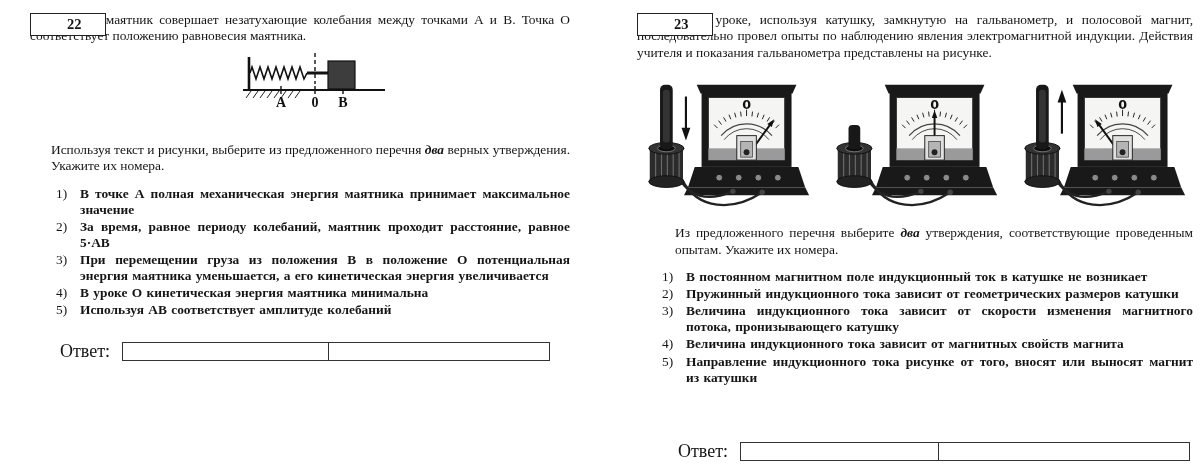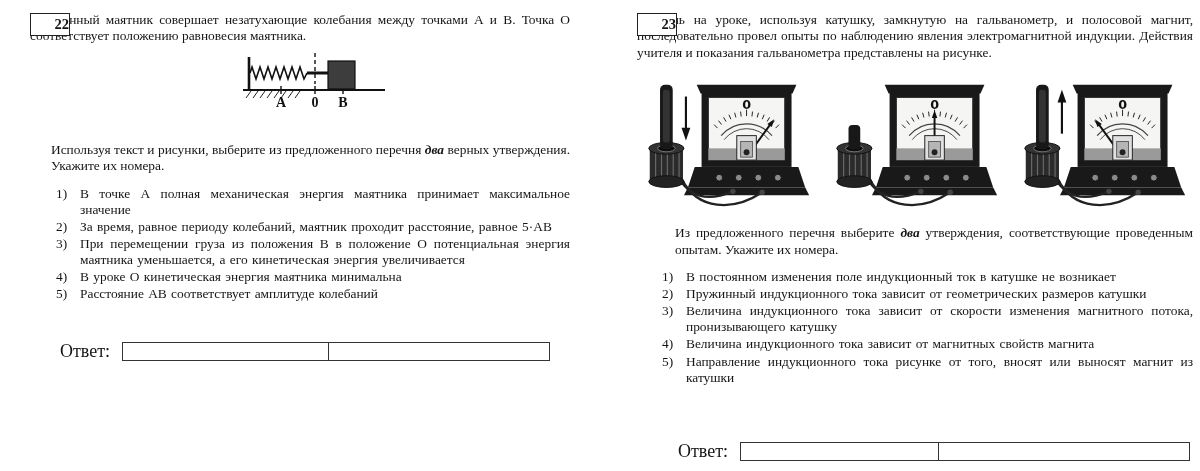--- a/index.html
+++ b/index.html
@@ -7,38 +7,38 @@
     width:1200px;height:471px;background:#ffffff;position:relative;
     font-family:"Liberation Serif", serif;color:#151515;overflow:hidden;
   }
   .col{position:absolute;top:12px;}
   #q22{left:30px;width:540px;height:456px;}
   #q23{left:637px;width:556px;height:456px;}
 
   .numbox{
     position:absolute;left:0;top:1px;width:38px;height:21px;
     border:1.6px solid #222;background:#fff;
-    display:flex;align-items:center;justify-content:flex-end;
-    font-weight:bold;font-size:14.5px;
+    display:flex;align-items:center;justify-content:flex-start;
+    font-weight:bold;font-size:14.5px;padding-left:36px;
   }
   .intro{text-align:justify;font-size:13.4px;line-height:16.4px;}
   #q22 .intro{margin-left:45px;}
   #q23 .intro{margin-left:38px;}
 
   .task{text-align:justify;font-size:13.4px;line-height:16.4px;margin-bottom:0;}
   #q22 .task{margin:31px 0 0 21px;}
   #q23 .task{margin:15px 0 0 38px;}
   .em{font-weight:bold;font-style:italic;}
 
   .options{margin-top:11px;}
   #q22 .options{margin-left:26px;}
   #q23 .options{margin-left:25px;}
   .opt-row{display:flex;margin-bottom:1px;font-size:13.4px;line-height:16.1px;}
   .opt-num{flex:0 0 24px;width:24px;}
-  .opt-text{flex:1;text-align:justify;word-spacing:1px;}
+  .opt-text{flex:1;text-align:justify;word-spacing:1px;font-weight:bold;}
 
   .answer-row{position:absolute;display:flex;align-items:center;font-size:18px;}
   #q22 .answer-row{left:30px;top:329px;width:490px;}
   #q23 .answer-row{left:41px;top:429px;width:512px;}
   .answer-label{margin-right:12px;white-space:nowrap;}
   .answer-box{display:flex;flex:1;height:17px;border:1.6px solid #333;background:#fff;}
   .answer-cell{height:100%;}
   #q22 .cell1{width:48%;border-right:1.4px solid #333;}
   #q23 .cell1{width:44%;border-right:1.4px solid #333;}
   .cell2{flex:1;}
@@ -109,21 +109,21 @@
       <div class="opt-row">
         <span class="opt-num">3)</span>
         <span class="opt-text">При перемещении груза из положения В в положение О потенциальная энергия маятника уменьшается, а его кинетическая энергия увеличивается</span>
       </div>
       <div class="opt-row">
         <span class="opt-num">4)</span>
         <span class="opt-text">В уроке О кинетическая энергия маятника минимальна</span>
       </div>
       <div class="opt-row">
         <span class="opt-num">5)</span>
-        <span class="opt-text">Расстояние АВ соответствует амплитуде колебаний</span>
+        <span class="opt-text">Используя АВ соответствует амплитуде колебаний</span>
       </div>
     </div>
 
   <div class="answer-row">
     <span class="answer-label">Ответ:</span>
     <div class="answer-box">
       <div class="answer-cell cell1"></div>
       <div class="answer-cell cell2"></div>
     </div>
   </div>
@@ -333,21 +333,21 @@
           </g>
   </svg>
       </div>
     </div>
 
   <p class="task"><span>Из  предложенного перечня выберите </span><span class="em">два</span><span> утверждения, соответствующие проведенным опытам. Укажите их номера.</span></p>
 
   <div class="options">
       <div class="opt-row">
         <span class="opt-num">1)</span>
-        <span class="opt-text">В постоянном изменения поле индукционный ток в катушке не возникает</span>
+        <span class="opt-text">В постоянном магнитном поле индукционный ток в катушке не возникает</span>
       </div>
       <div class="opt-row">
         <span class="opt-num">2)</span>
         <span class="opt-text">Пружинный индукционного тока зависит от геометрических размеров катушки</span>
       </div>
       <div class="opt-row">
         <span class="opt-num">3)</span>
         <span class="opt-text">Величина индукционного тока зависит от скорости изменения магнитного потока, пронизывающего катушку</span>
       </div>
       <div class="opt-row">

